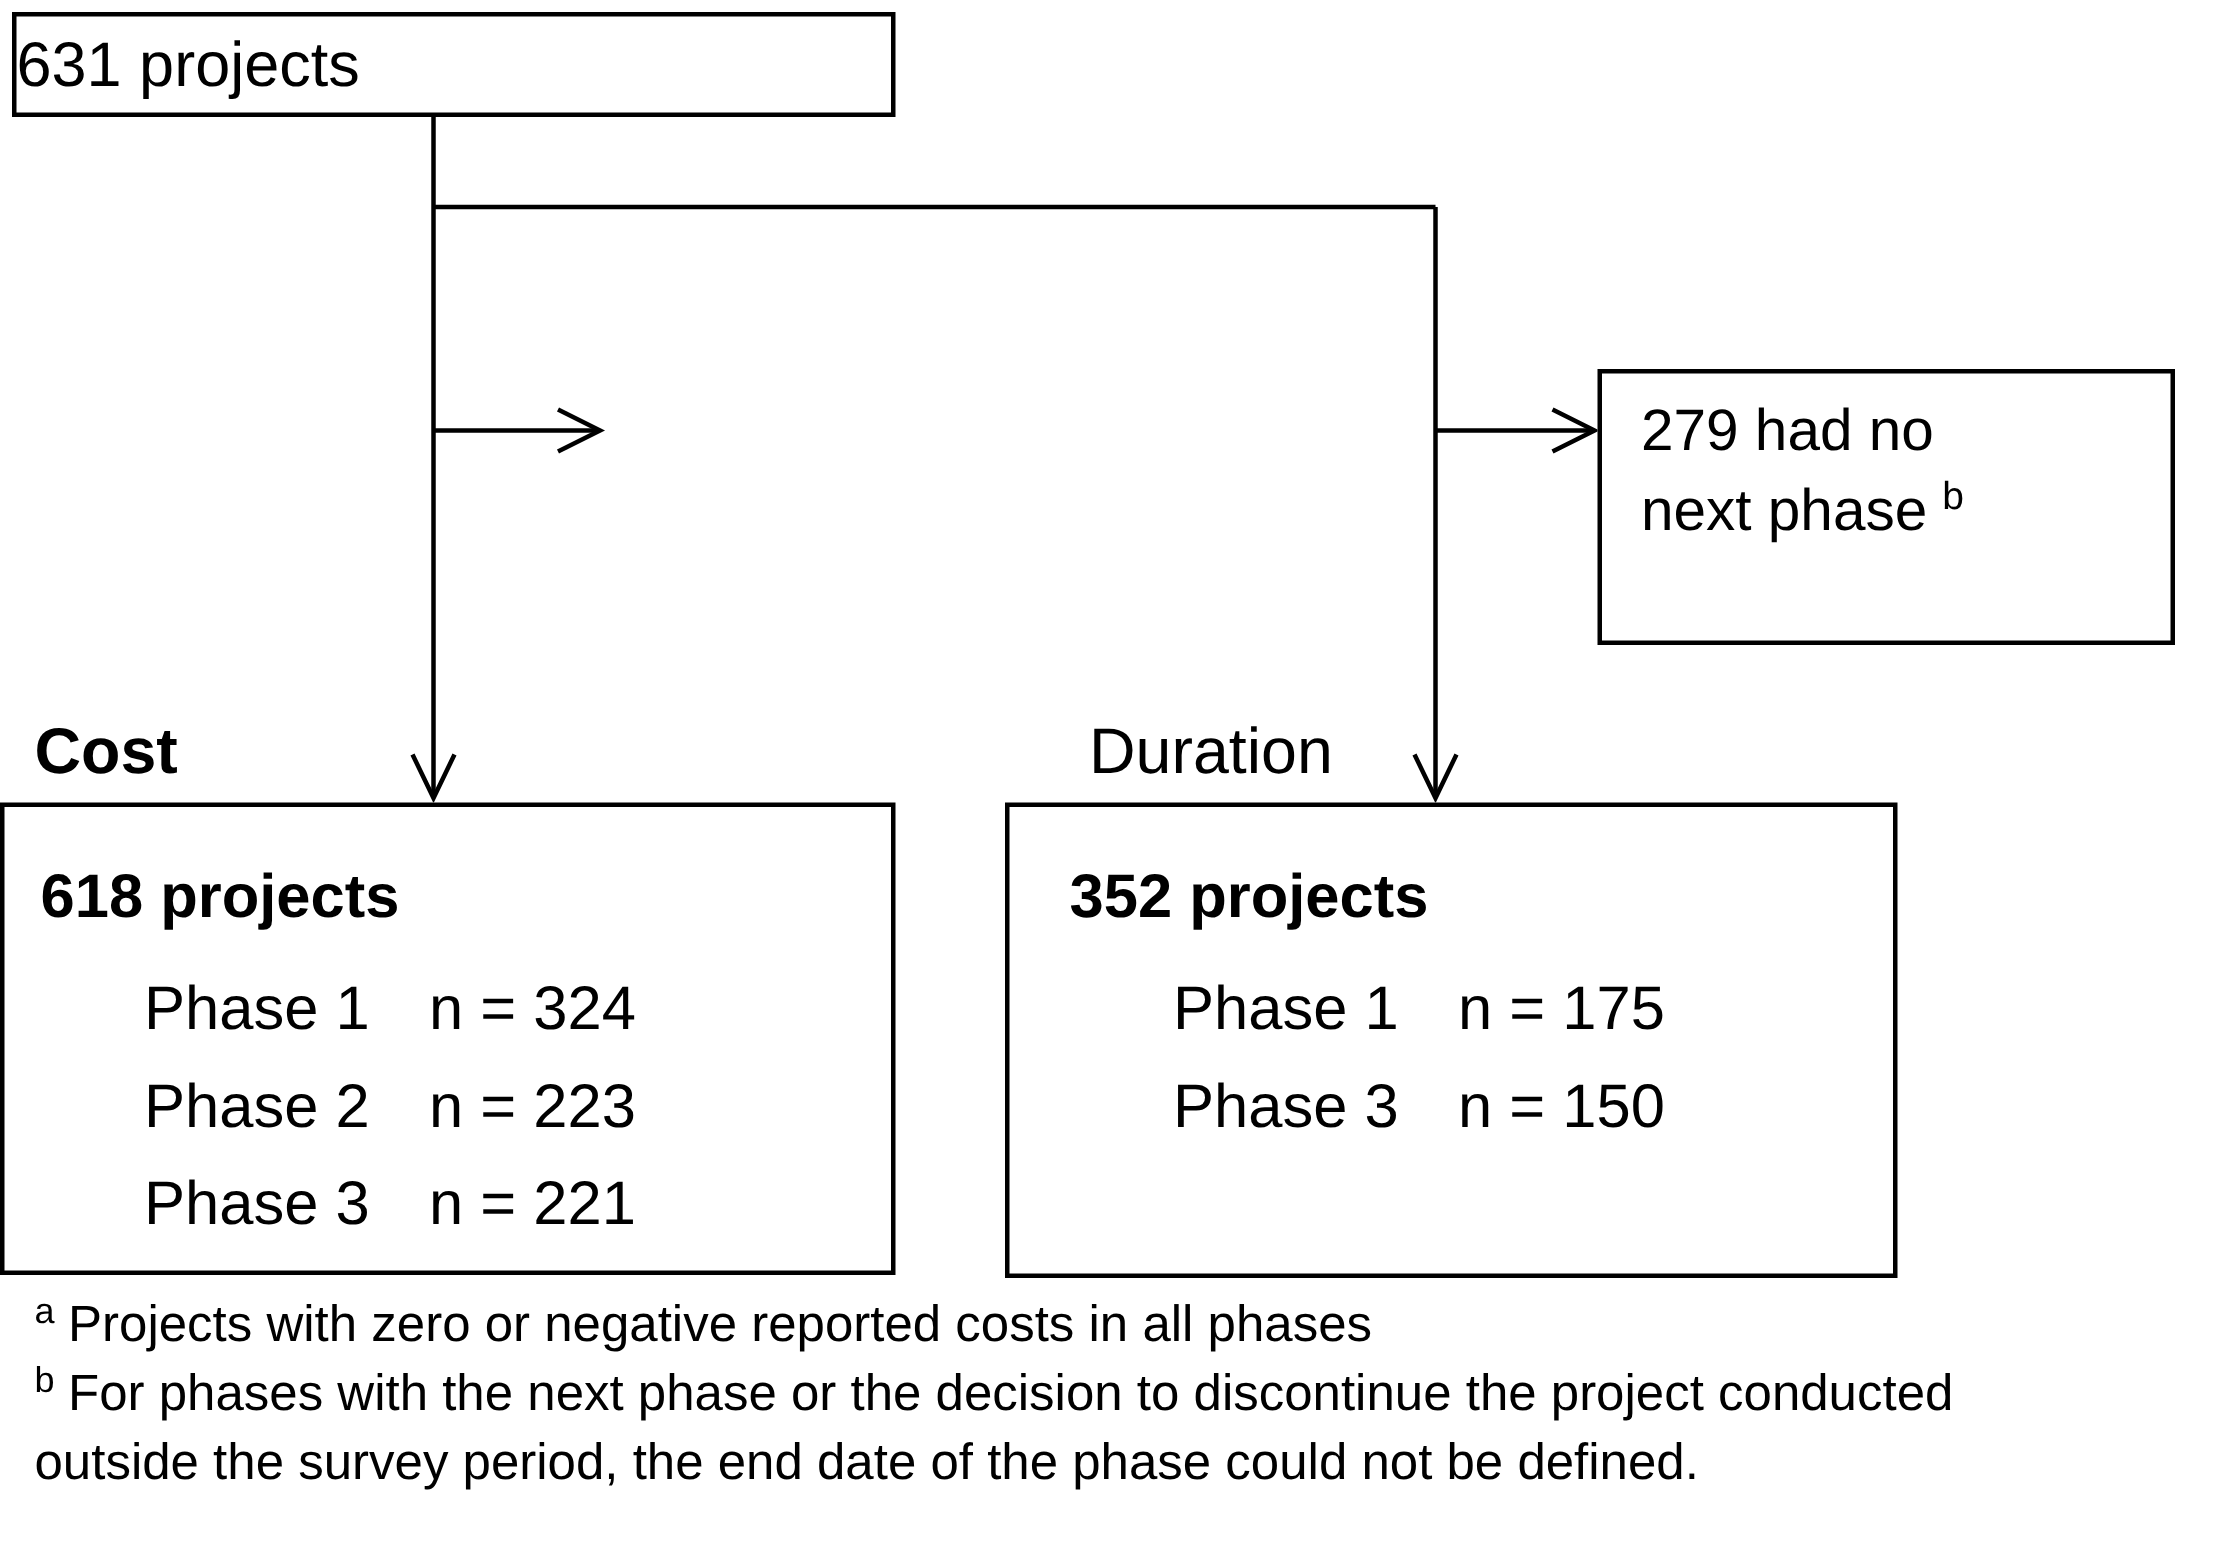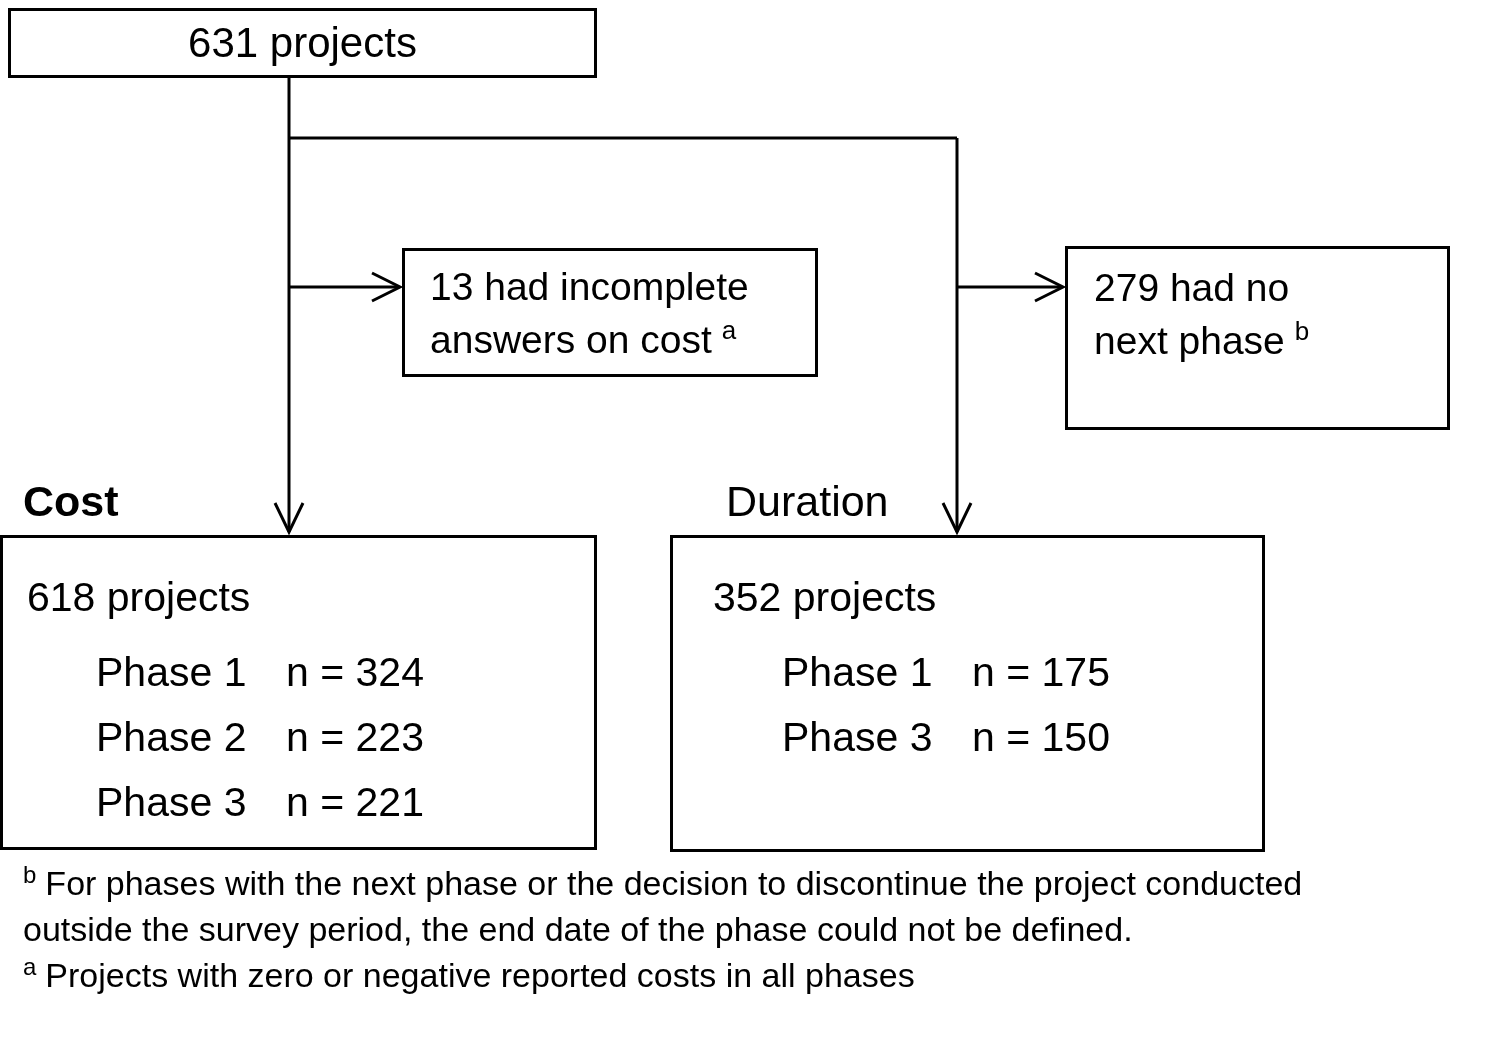--- a/index.html
+++ b/index.html
@@ -26,21 +26,20 @@
     position: absolute;
     box-sizing: border-box;
     border: 3px solid #000000;
     background: #ffffff;
   }
   #root-box {
     left: 8px; top: 8px;
     width: 589px; height: 70px;
     display: flex;
     align-items: center;
-    justify-content: center;
     font-size: 42px;
   }
   .excl {
     font-size: 39px;
     line-height: 53px;
   }
   #excl-cost-box {
     left: 402px; top: 248px;
     width: 416px; height: 129px;
     padding: 9px 0 0 25px;
@@ -66,20 +65,21 @@
   }
   #duration-box {
     left: 670px; top: 535px;
     width: 595px; height: 317px;
     padding: 33px 0 0 16px;
   }
   .total-line {
     padding-left: 24px;
     line-height: 52px;
     margin-bottom: 17px;
+    font-weight: bold;
   }
   .phase-row {
     padding-left: 93px;
     line-height: 65px;
     white-space: nowrap;
   }
   .phase-row .phase {
     display: inline-block;
     width: 190px;
   }
@@ -120,24 +120,20 @@
     <path d="M372 273 L400 287 L372 301" stroke="#000000" stroke-width="3" fill="none" stroke-linejoin="miter"></path>
 
     <path d="M957 287 L1061 287" stroke="#000000" stroke-width="3" fill="none"></path>
     <path d="M1035 273 L1063 287 L1035 301" stroke="#000000" stroke-width="3" fill="none" stroke-linejoin="miter"></path>
   </svg>
 
   <div class="box" id="root-box">
     <span>631 projects</span>
   </div>
 
-  <div class="box excl" id="excl-cost-box">
-    <div>13 had incomplete</div>
-    <div><span>answers on cost</span><sup>a</sup></div>
-  </div>
 
   <div class="box excl" id="excl-duration-box">
     <div>279 had no</div>
     <div><span>next phase</span><sup>b</sup></div>
   </div>
 
   <div class="section-label" id="cost-label">Cost</div>
   <div class="section-label" id="duration-label">Duration</div>
 
   <div class="box result-box" id="cost-box">
@@ -157,17 +153,17 @@
     <div class="total-line">352 projects</div>
     <div class="phase-row">
       <span class="phase">Phase 1</span><span class="nval">n = 175</span>
     </div>
     <div class="phase-row">
       <span class="phase">Phase 3</span><span class="nval">n = 150</span>
     </div>
   </div>
 
   <div id="footnotes">
+    <div class="fn"><sup>a</sup><span>Projects with zero or negative reported costs in all phases</span></div>
     <div class="fn"><sup>b</sup><span>For phases with the next phase or the decision to discontinue the project conducted outside the survey period, the end date of the phase could not be defined.</span></div>
-    <div class="fn"><sup>a</sup><span>Projects with zero or negative reported costs in all phases</span></div>
   </div>
 
 </div>
 
 </body></html>

